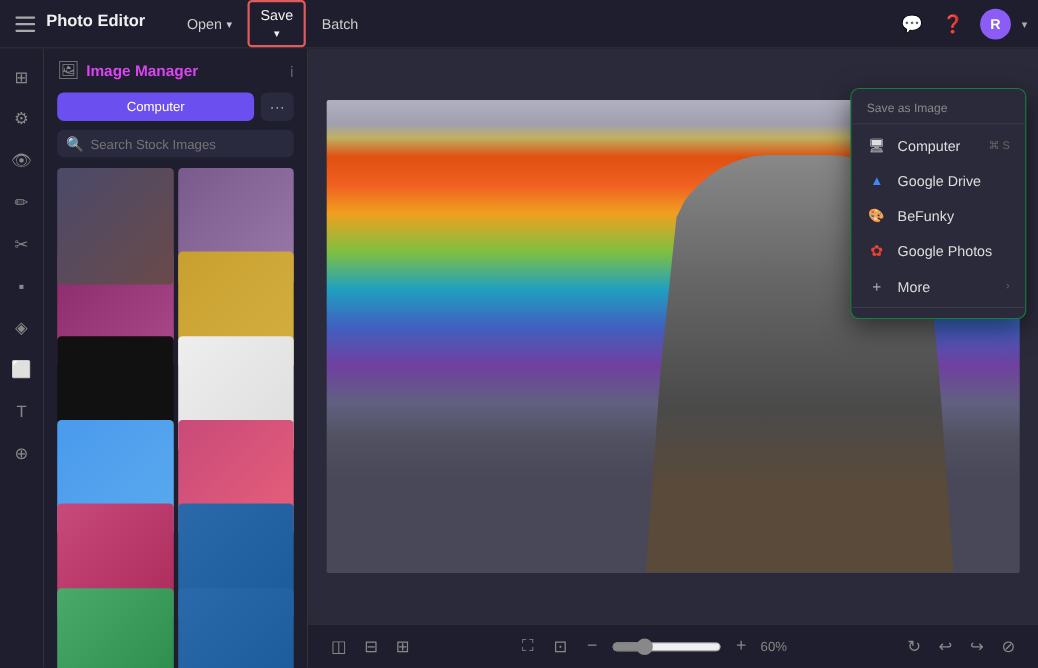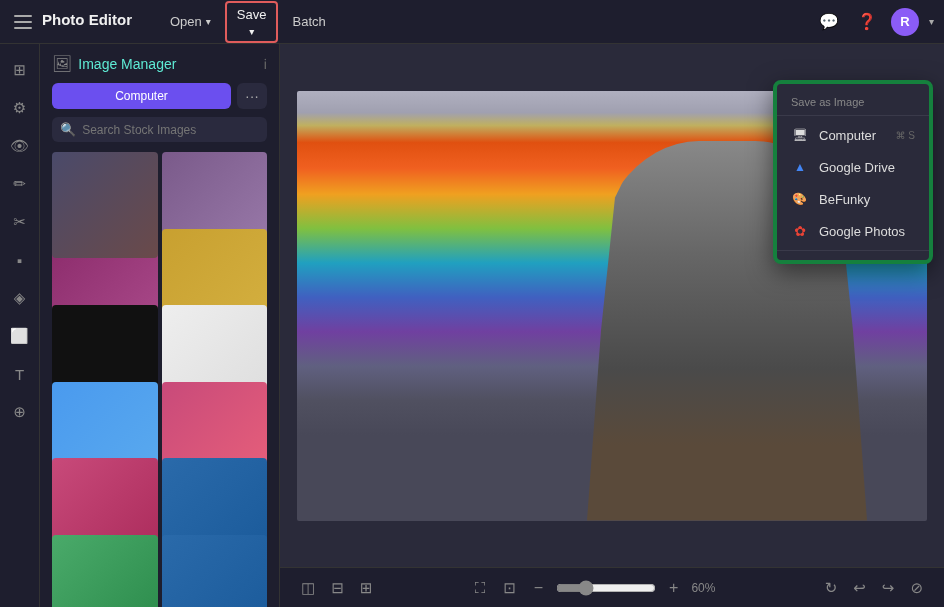--- a/index.html
+++ b/index.html
@@ -175,22 +175,22 @@
       align-items: center;
       padding: 10px 12px;
       gap: 6px;
     }
     .panel-icon {
       font-size: 16px;
       color: #888;
     }
     .panel-title {
       font-size: 14px;
-      font-weight: 400;
-      color: #5eead4;
+      font-weight: 700;
+      color: #d946ef;
       flex: 1;
     }
     .panel-info {
       font-size: 14px;
       color: #666;
       cursor: pointer;
     }
     .panel-actions {
       display: flex;
       align-items: center;
@@ -367,21 +367,21 @@
       display: flex;
       align-items: center;
       gap: 6px;
     }
     .dropdown-menu {
       position: absolute;
       top: 36px;
       left: 493px;
       width: 160px;
       background: #2a2a3a;
-      border: 4px solid #15803d;
+      border: 1px solid #15803d;
       border-radius: 8px;
       box-shadow: 0 8px 24px rgba(0,0,0,0.5);
       z-index: 200;
       padding: 6px 0;
     }
     .dropdown-header {
       font-size: 11px;
       color: #888;
       padding: 6px 14px 4px;
       font-weight: 500;
@@ -598,19 +598,24 @@
         <span>Google Drive</span>
       </div>
       <div class="dropdown-item">
         <span class="dropdown-item-icon icon-befunky"></span>
         <span>BeFunky</span>
       </div>
       <div class="dropdown-item">
         <span class="dropdown-item-icon icon-gphotos"></span>
         <span>Google Photos</span>
       </div>
+      <div class="dropdown-item">
+        <span class="dropdown-item-icon icon-more"></span>
+        <span>More</span>
+        <span class="dropdown-item-arrow">›</span>
+      </div>
 
       <div class="dropdown-divider"></div>
 
     </div>
 
   </div>
 </div>
 
 </body></html>

